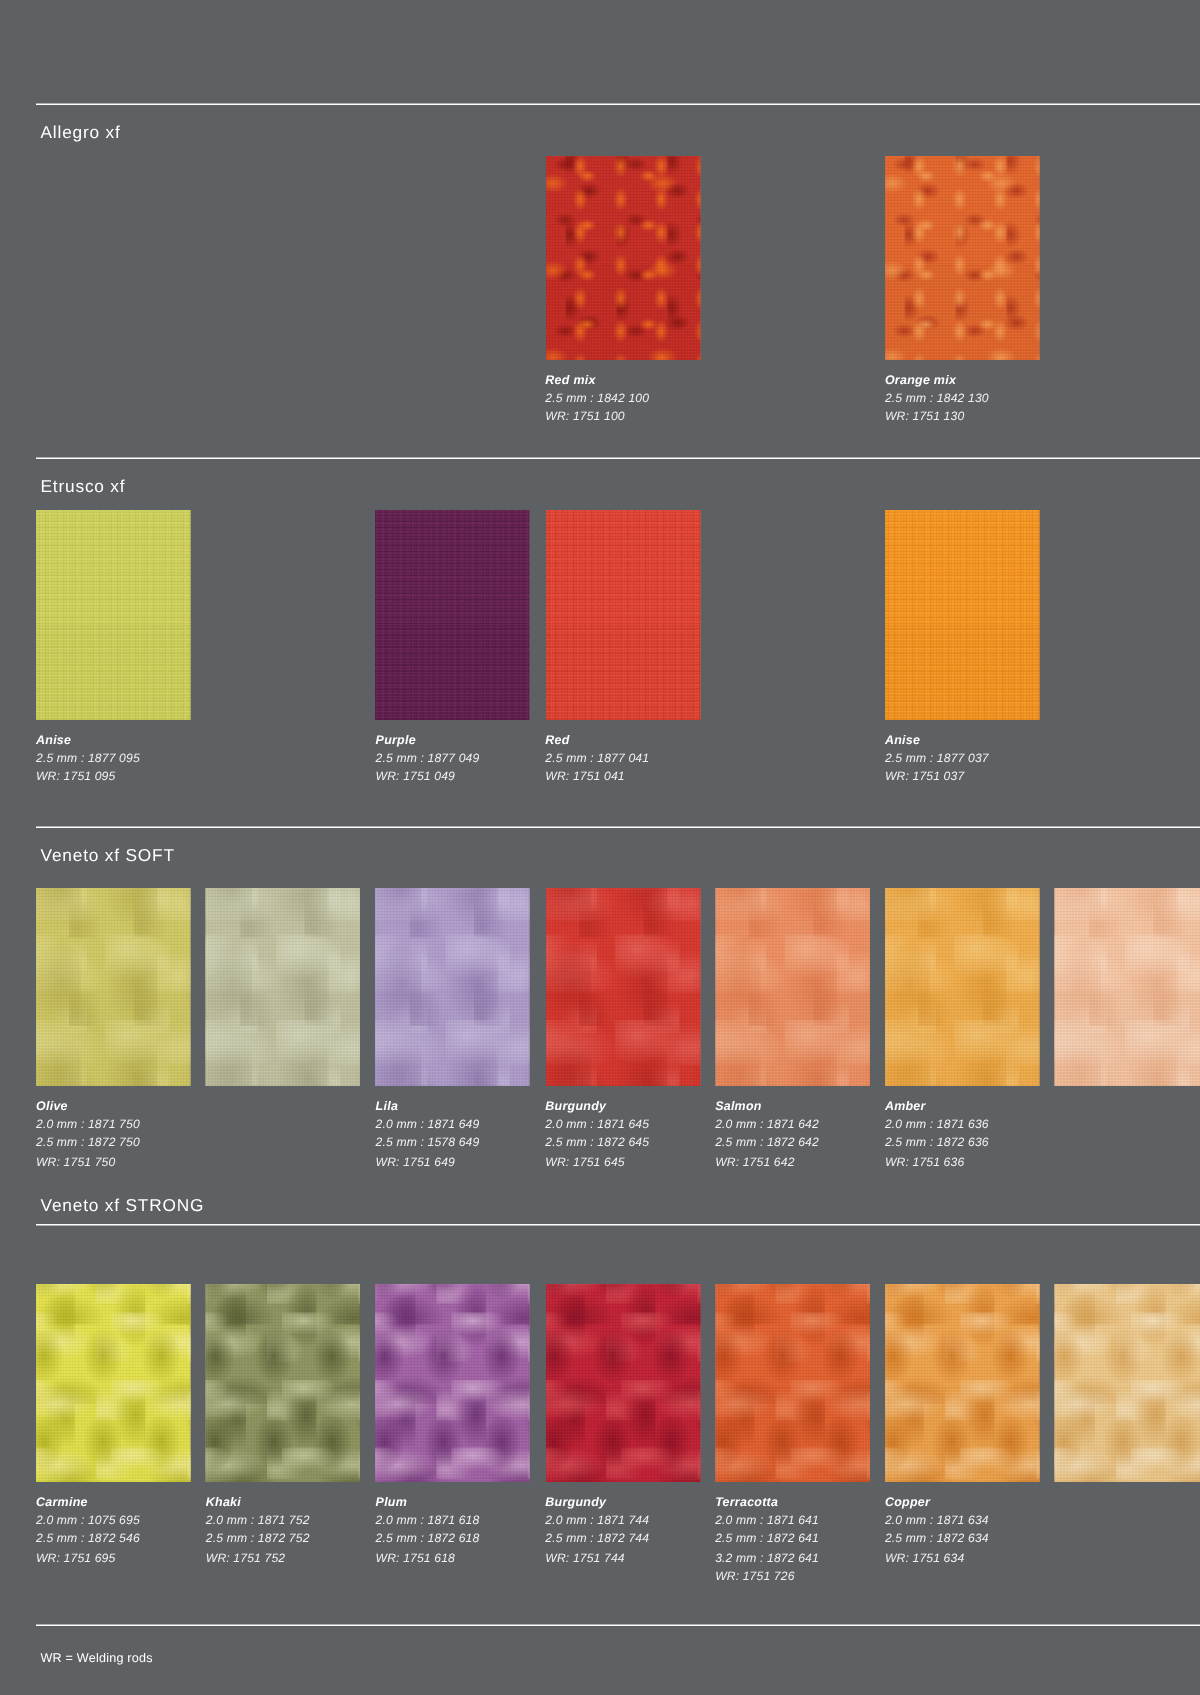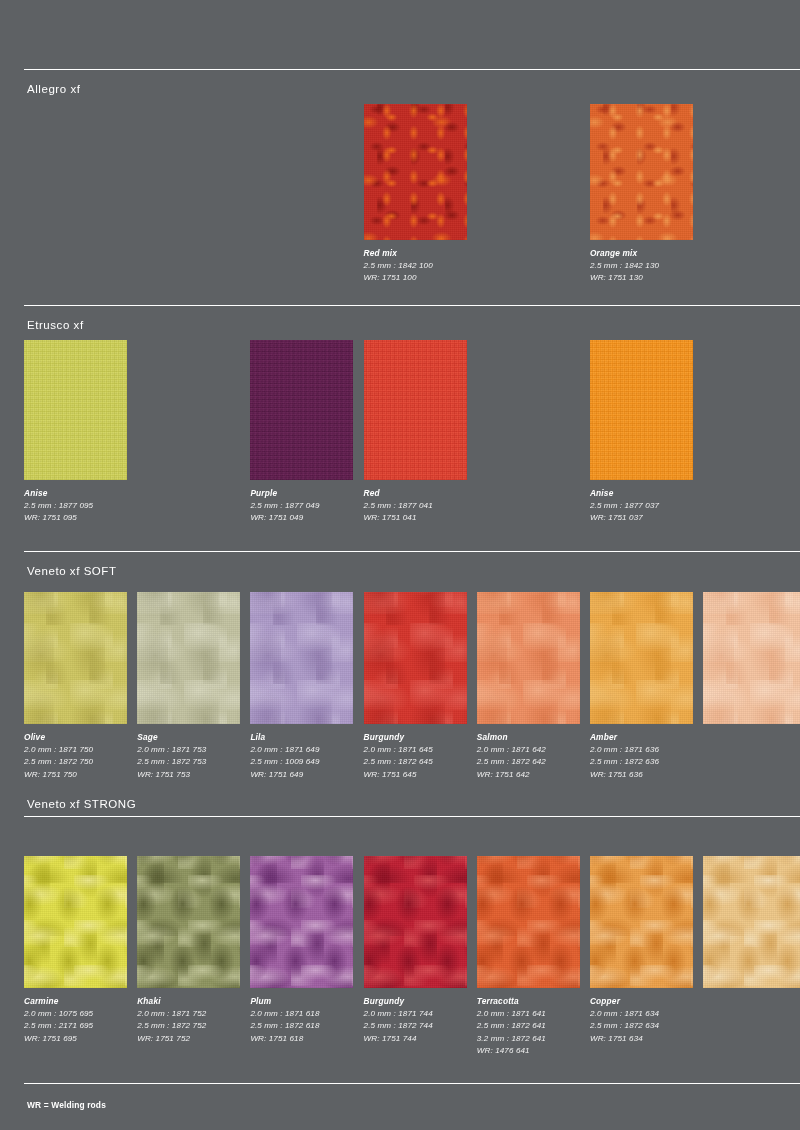--- a/index.html
+++ b/index.html
@@ -77,21 +77,20 @@
     white-space: nowrap;
   }
 
   
   .footnote {
     position: absolute;
     left: 11px;
     font-size: 8.4px;
     color: #ffffff;
     letter-spacing: 0.15px;
-    font-weight: bold;
   }
 
   
   .tex { position: absolute; inset: -20%; }
 
   .grainy::after {
     content: "";
     position: absolute;
     inset: 0;
     opacity: .35;
@@ -197,35 +196,29 @@
           <div class="cap-name">Olive</div>
           <div class="cap-line">2.0 mm : 1871 750</div>
           <div class="cap-line">2.5 mm : 1872 750</div>
           <div class="cap-line">WR: 1751 750</div>
         </div>
       </div>
       <div class="cell">
         <div class="swatch grainy" style="height: 132px;">
           <div class="tex" style="background-image: radial-gradient(34px 26px at 22% 18%, rgba(220, 220, 196, 0.75) 0%, rgba(220, 220, 196, 0) 75%), radial-gradient(28px 36px at 74% 42%, rgba(156, 156, 121, 0.5) 0%, rgba(156, 156, 121, 0) 78%), radial-gradient(40px 22px at 48% 76%, rgba(220, 220, 196, 0.68) 0%, rgba(220, 220, 196, 0) 76%), radial-gradient(22px 30px at 12% 88%, rgba(156, 156, 121, 0.45) 0%, rgba(156, 156, 121, 0) 78%), radial-gradient(26px 18px at 90% 80%, rgba(220, 220, 196, 0.55) 0%, rgba(220, 220, 196, 0) 76%), linear-gradient(rgb(195, 195, 162), rgb(195, 195, 162)); background-size: 67px 57px, 51px 63px, 79px 48px, 43px 59px, 55px 41px, 100% 100%;"></div>
         </div>
-        <div class="caption">
-          <div class="cap-name">Sage</div>
-          <div class="cap-line">2.0 mm : 1871 753</div>
-          <div class="cap-line">2.5 mm : 1872 753</div>
-          <div class="cap-line">WR: 1751 753</div>
-        </div>
       </div>
       <div class="cell">
         <div class="swatch grainy" style="height: 132px;">
           <div class="tex" style="background-image: radial-gradient(34px 26px at 22% 18%, rgba(201, 188, 222, 0.75) 0%, rgba(201, 188, 222, 0) 75%), radial-gradient(28px 36px at 74% 42%, rgba(128, 105, 159, 0.5) 0%, rgba(128, 105, 159, 0) 78%), radial-gradient(40px 22px at 48% 76%, rgba(201, 188, 222, 0.68) 0%, rgba(201, 188, 222, 0) 76%), radial-gradient(22px 30px at 12% 88%, rgba(128, 105, 159, 0.45) 0%, rgba(128, 105, 159, 0) 78%), radial-gradient(26px 18px at 90% 80%, rgba(201, 188, 222, 0.55) 0%, rgba(201, 188, 222, 0) 76%), linear-gradient(rgb(174, 156, 202), rgb(174, 156, 202)); background-size: 67px 57px, 51px 63px, 79px 48px, 43px 59px, 55px 41px, 100% 100%;"></div>
         </div>
         <div class="caption">
           <div class="cap-name">Lila</div>
           <div class="cap-line">2.0 mm : 1871 649</div>
-          <div class="cap-line">2.5 mm : 1009 649</div>
+          <div class="cap-line">2.5 mm : 1578 649</div>
           <div class="cap-line">WR: 1751 649</div>
         </div>
       </div>
       <div class="cell">
         <div class="swatch grainy" style="height: 132px;">
           <div class="tex" style="background-image: radial-gradient(34px 26px at 22% 18%, rgba(232, 100, 90, 0.75) 0%, rgba(232, 100, 90, 0) 75%), radial-gradient(28px 36px at 74% 42%, rgba(170, 29, 24, 0.5) 0%, rgba(170, 29, 24, 0) 78%), radial-gradient(40px 22px at 48% 76%, rgba(232, 100, 90, 0.68) 0%, rgba(232, 100, 90, 0) 76%), radial-gradient(22px 30px at 12% 88%, rgba(170, 29, 24, 0.45) 0%, rgba(170, 29, 24, 0) 78%), radial-gradient(26px 18px at 90% 80%, rgba(232, 100, 90, 0.55) 0%, rgba(232, 100, 90, 0) 76%), linear-gradient(rgb(214, 53, 44), rgb(214, 53, 44)); background-size: 67px 57px, 51px 63px, 79px 48px, 43px 59px, 55px 41px, 100% 100%;"></div>
         </div>
         <div class="caption">
           <div class="cap-name">Burgundy</div>
           <div class="cap-line">2.0 mm : 1871 645</div>
@@ -262,21 +255,21 @@
       </div>
     </div>
   <div class="swatch-row" id="row-3" style="top:856px">
       <div class="cell">
         <div class="swatch grainy" style="height: 132px;">
           <div class="tex" style="background-image: radial-gradient(30px 14px at 20% 12%, rgba(239, 235, 141, 0.95) 0%, rgba(239, 235, 141, 0) 72%), radial-gradient(18px 26px at 68% 30%, rgba(181, 178, 34, 0.88) 0%, rgba(181, 178, 34, 0) 74%), radial-gradient(36px 16px at 42% 58%, rgba(239, 235, 141, 0.85) 0%, rgba(239, 235, 141, 0) 72%), radial-gradient(20px 30px at 86% 70%, rgba(181, 178, 34, 0.8) 0%, rgba(181, 178, 34, 0) 74%), radial-gradient(26px 18px at 10% 80%, rgba(239, 235, 141, 0.78) 0%, rgba(239, 235, 141, 0) 74%), radial-gradient(32px 20px at 58% 92%, rgba(181, 178, 34, 0.75) 0%, rgba(181, 178, 34, 0) 74%), linear-gradient(rgb(226, 224, 74), rgb(226, 224, 74)); background-size: 71px 45px, 39px 57px, 83px 41px, 47px 67px, 61px 39px, 75px 53px, 100% 100%;"></div>
         </div>
         <div class="caption">
           <div class="cap-name">Carmine</div>
           <div class="cap-line">2.0 mm : 1075 695</div>
-          <div class="cap-line">2.5 mm : 2171 695</div>
+          <div class="cap-line">2.5 mm : 1872 546</div>
           <div class="cap-line">WR: 1751 695</div>
         </div>
       </div>
       <div class="cell">
         <div class="swatch grainy" style="height: 132px;">
           <div class="tex" style="background-image: radial-gradient(30px 14px at 20% 12%, rgba(195, 199, 154, 0.95) 0%, rgba(195, 199, 154, 0) 72%), radial-gradient(18px 26px at 68% 30%, rgba(90, 95, 51, 0.88) 0%, rgba(90, 95, 51, 0) 74%), radial-gradient(36px 16px at 42% 58%, rgba(195, 199, 154, 0.85) 0%, rgba(195, 199, 154, 0) 72%), radial-gradient(20px 30px at 86% 70%, rgba(90, 95, 51, 0.8) 0%, rgba(90, 95, 51, 0) 74%), radial-gradient(26px 18px at 10% 80%, rgba(195, 199, 154, 0.78) 0%, rgba(195, 199, 154, 0) 74%), radial-gradient(32px 20px at 58% 92%, rgba(90, 95, 51, 0.75) 0%, rgba(90, 95, 51, 0) 74%), linear-gradient(rgb(143, 149, 96), rgb(143, 149, 96)); background-size: 71px 45px, 39px 57px, 83px 41px, 47px 67px, 61px 39px, 75px 53px, 100% 100%;"></div>
         </div>
         <div class="caption">
           <div class="cap-name">Khaki</div>
           <div class="cap-line">2.0 mm : 1871 752</div>
@@ -308,21 +301,21 @@
       </div>
       <div class="cell">
         <div class="swatch grainy" style="height: 132px;">
           <div class="tex" style="background-image: radial-gradient(30px 14px at 20% 12%, rgba(240, 136, 90, 0.95) 0%, rgba(240, 136, 90, 0) 72%), radial-gradient(18px 26px at 68% 30%, rgba(192, 69, 24, 0.88) 0%, rgba(192, 69, 24, 0) 74%), radial-gradient(36px 16px at 42% 58%, rgba(240, 136, 90, 0.85) 0%, rgba(240, 136, 90, 0) 72%), radial-gradient(20px 30px at 86% 70%, rgba(192, 69, 24, 0.8) 0%, rgba(192, 69, 24, 0) 74%), radial-gradient(26px 18px at 10% 80%, rgba(240, 136, 90, 0.78) 0%, rgba(240, 136, 90, 0) 74%), radial-gradient(32px 20px at 58% 92%, rgba(192, 69, 24, 0.75) 0%, rgba(192, 69, 24, 0) 74%), linear-gradient(rgb(228, 96, 47), rgb(228, 96, 47)); background-size: 71px 45px, 39px 57px, 83px 41px, 47px 67px, 61px 39px, 75px 53px, 100% 100%;"></div>
         </div>
         <div class="caption">
           <div class="cap-name">Terracotta</div>
           <div class="cap-line">2.0 mm : 1871 641</div>
           <div class="cap-line">2.5 mm : 1872 641</div>
           <div class="cap-line">3.2 mm : 1872 641</div>
-          <div class="cap-line">WR: 1476 641</div>
+          <div class="cap-line">WR: 1751 726</div>
         </div>
       </div>
       <div class="cell">
         <div class="swatch grainy" style="height: 132px;">
           <div class="tex" style="background-image: radial-gradient(30px 14px at 20% 12%, rgba(246, 197, 136, 0.95) 0%, rgba(246, 197, 136, 0) 72%), radial-gradient(18px 26px at 68% 30%, rgba(209, 119, 31, 0.88) 0%, rgba(209, 119, 31, 0) 74%), radial-gradient(36px 16px at 42% 58%, rgba(246, 197, 136, 0.85) 0%, rgba(246, 197, 136, 0) 72%), radial-gradient(20px 30px at 86% 70%, rgba(209, 119, 31, 0.8) 0%, rgba(209, 119, 31, 0) 74%), radial-gradient(26px 18px at 10% 80%, rgba(246, 197, 136, 0.78) 0%, rgba(246, 197, 136, 0) 74%), radial-gradient(32px 20px at 58% 92%, rgba(209, 119, 31, 0.75) 0%, rgba(209, 119, 31, 0) 74%), linear-gradient(rgb(237, 161, 74), rgb(237, 161, 74)); background-size: 71px 45px, 39px 57px, 83px 41px, 47px 67px, 61px 39px, 75px 53px, 100% 100%;"></div>
         </div>
         <div class="caption">
           <div class="cap-name">Copper</div>
           <div class="cap-line">2.0 mm : 1871 634</div>
           <div class="cap-line">2.5 mm : 1872 634</div>

